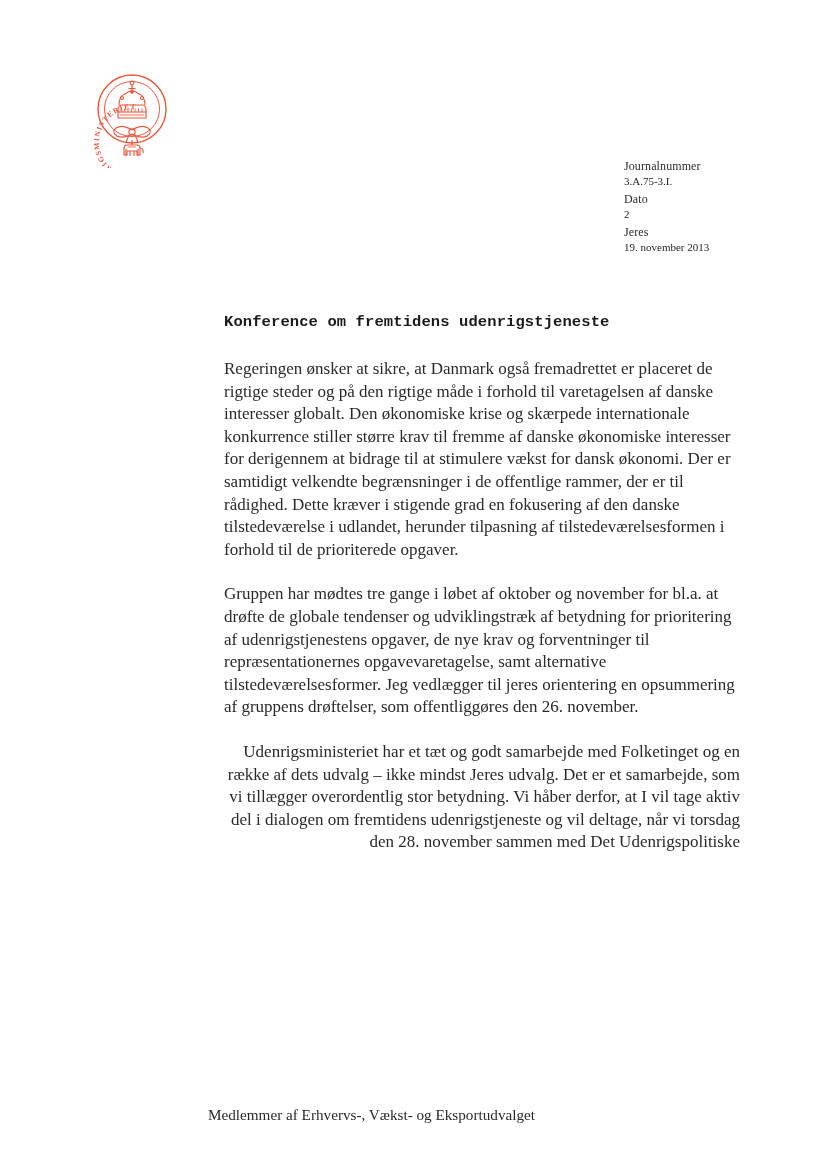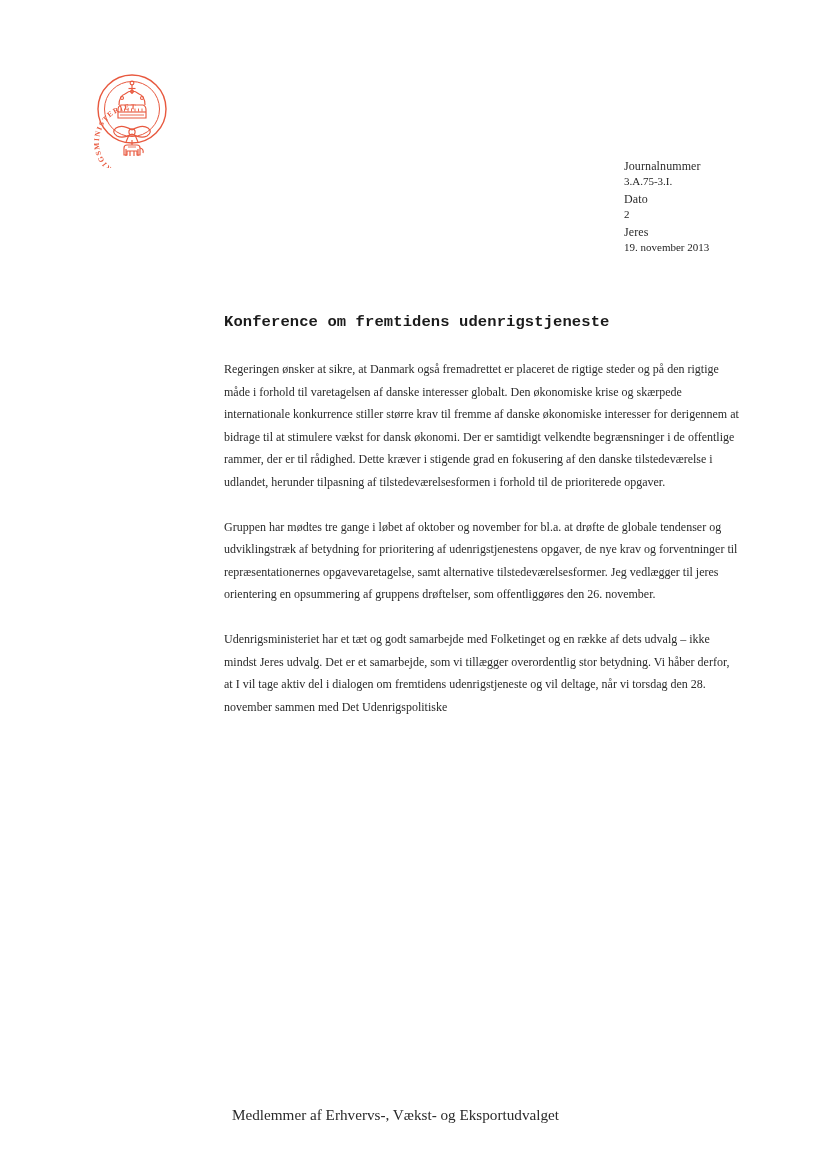--- a/index.html
+++ b/index.html
@@ -64,33 +64,33 @@
     font-size: 15.5px;
     font-weight: bold;
     line-height: 20px;
     margin: 0 0 26px 0;
     color: #1b1b1b;
     letter-spacing: .1px;
     font-family: Liberation Mono, monospace;
   }
 
   .para {
-    font-size: 12px;
+    font-size: 17px;
     line-height: 22.6px;
     margin: 0 0 22px 0;
     color: #2a2a2a;
     text-align: left;
     hyphens: none;
   }
-  .para:last-child { margin-bottom: 12px; }
+  .para:last-child { margin-bottom: 12px; text-align: right; }
 
   
   .footer-line {
     position: absolute;
-    left: 232px;
+    left: 208px;
     top: 1104px;
     width: 540px;
     font-size: 15.2px;
     line-height: 22px;
     color: #2a2a2a;
     white-space: nowrap;
   }
 </style>
 </head>
 <body>

